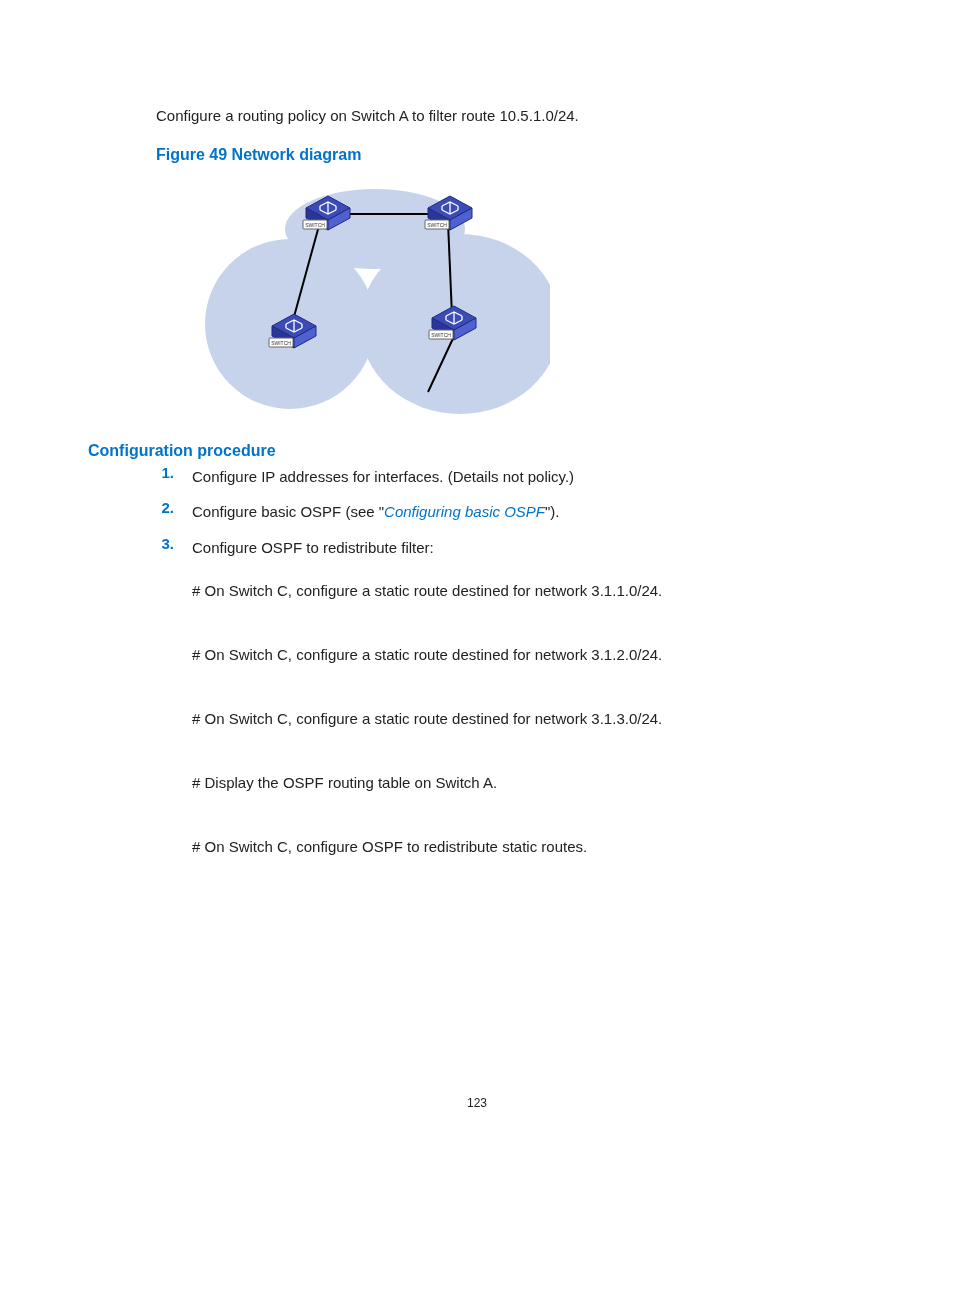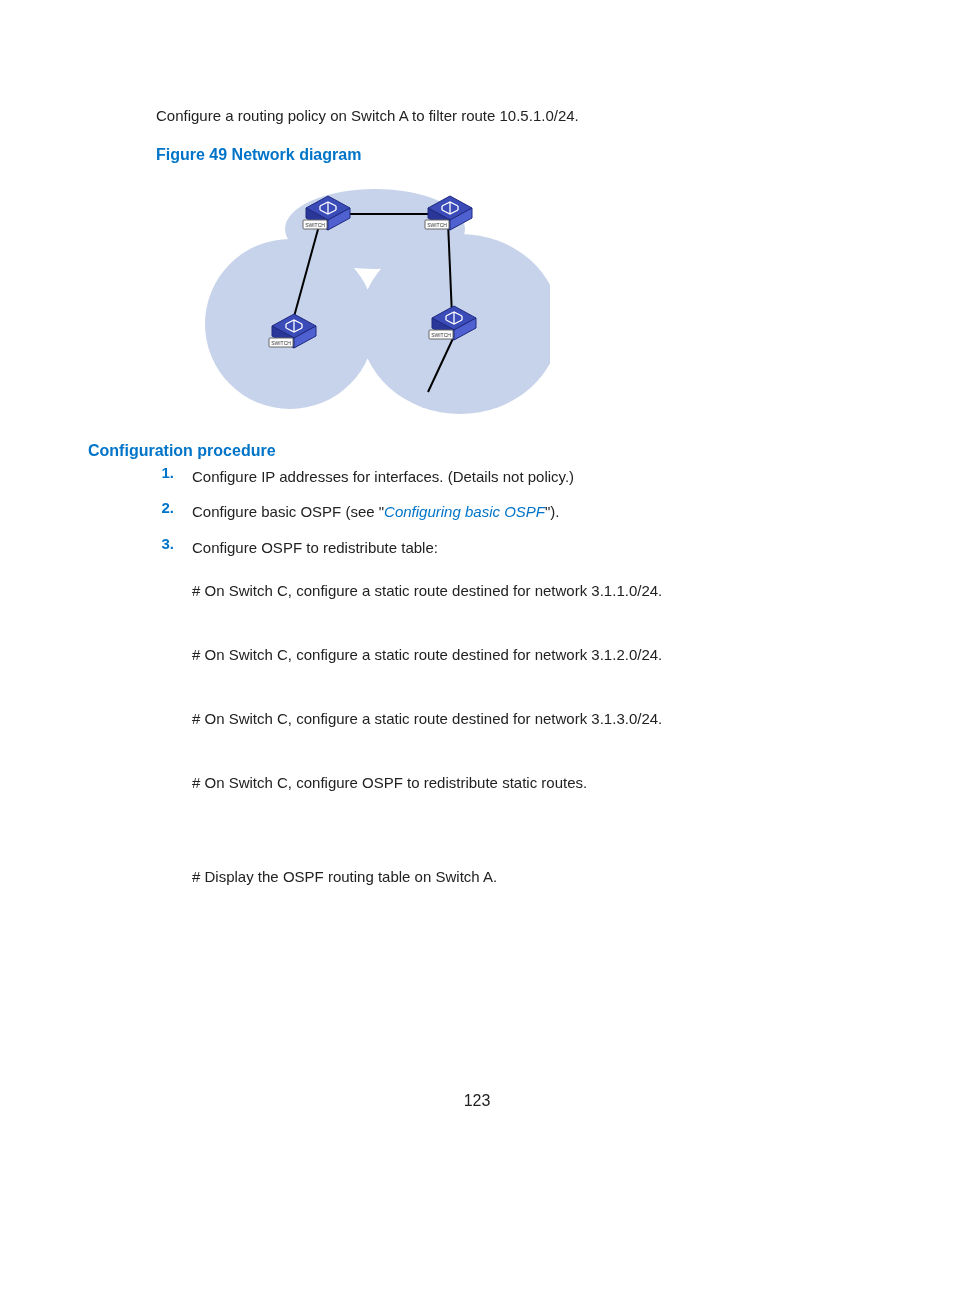--- a/index.html
+++ b/index.html
@@ -65,21 +65,21 @@
     margin-top: 19px;
     margin-bottom: 40px;
     line-height: 1.6;
   }
   .pagenum {
     position: absolute;
     bottom: 50px;
     width: 100%;
     left: 0;
     text-align: center;
-    font-size: 16px;
+    font-size: 12px;
     color: #222;
   }
 </style>
 </head>
 <body>
 
 <div class="page">
 
   <p class="intro">Configure a routing policy on Switch A to filter route 10.5.1.0/24.</p>
 
@@ -171,26 +171,26 @@
     </li>
     <li>
       <span class="num">2.</span>
       <span class="body">
         <span>Configure basic OSPF (see "</span><span class="link">Configuring basic OSPF</span><span>").</span>
       </span>
     </li>
     <li>
       <span class="num">3.</span>
       <span class="body">
-        <span>Configure OSPF to redistribute table:</span>
+        <span>Configure OSPF to redistribute filter:</span>
         <div class="substeps">
           <div class="sub"># On Switch C, configure a static route destined for network 3.1.1.0/24.</div>
           <div class="sub"># On Switch C, configure a static route destined for network 3.1.2.0/24.</div>
           <div class="sub"># On Switch C, configure a static route destined for network 3.1.3.0/24.</div>
+          <div class="sub"># Display the OSPF routing table on Switch A.</div>
           <div class="sub" style="margin-bottom:70px"># On Switch C, configure OSPF to redistribute static routes.</div>
-          <div class="sub"># Display the OSPF routing table on Switch A.</div>
         </div>
       </span>
     </li>
   </ol>
 
   <div class="pagenum">123</div>
 </div>
 
 </body></html>

